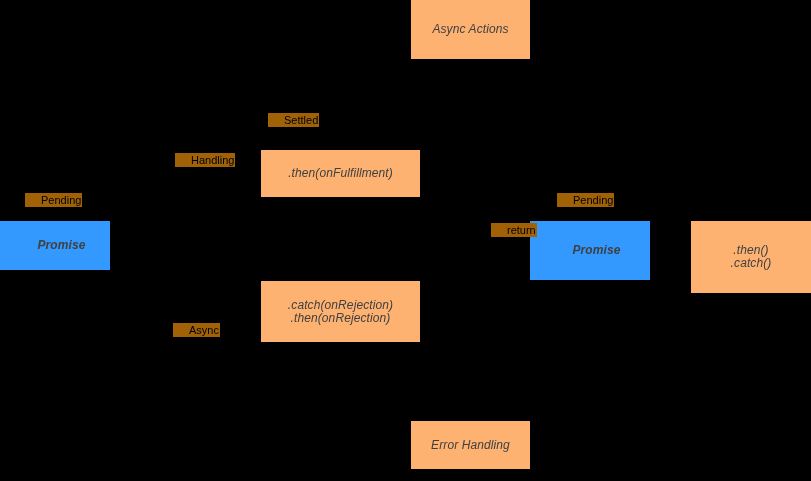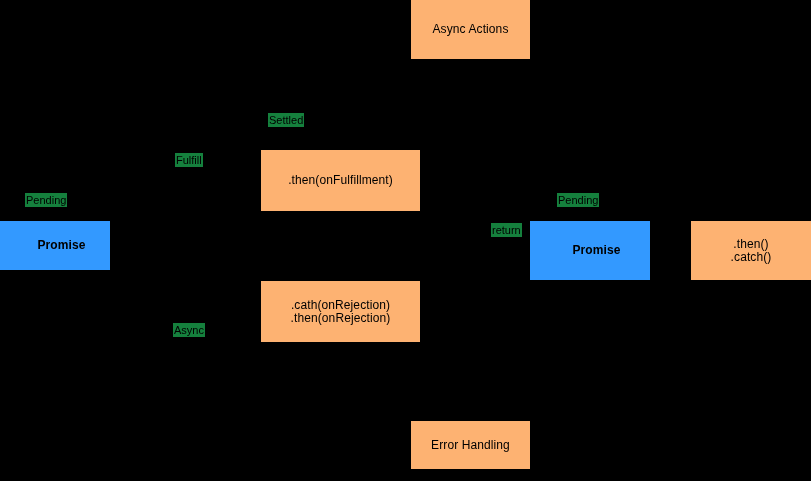--- a/index.html
+++ b/index.html
@@ -17,37 +17,38 @@
     font-family: "Liberation Sans", sans-serif;
   }
   .node {
     position: absolute;
     box-sizing: border-box;
     display: flex;
     flex-direction: column;
     align-items: center;
     justify-content: center;
     text-align: center;
-    color: #000000;
+    color: #404040;
     font-size: 12px;
     line-height: 1.05;
     letter-spacing: 0.1px;
+    font-style: italic;
   }
   .node.orange { background: #fdb272; }
   .node.blue   { background: #3399ff; font-weight: bold; font-size: 12px; padding-left: 13px; }
   .node .line { display: block; white-space: pre; }
   .node .line + .line { }
 
   .edge-label {
     position: absolute;
-    background: #15803d;
+    background: #a16207;
     color: #000000;
     font-size: 11px;
     line-height: 12px;
-    padding: 1px 1px 1px 1px;
+    padding: 1px 1px 1px 16px;
     white-space: nowrap;
     font-family: "Liberation Sans", sans-serif;
   }
 
   svg.edges {
     position: absolute;
     left: 0;
     top: 0;
     width: 811px;
     height: 481px;
@@ -71,47 +72,47 @@
   </svg>
 
   <div class="node orange" style="left:411px; top:0px; width:119px; height:59px;">
     <span class="line">Async Actions</span>
   </div>
 
   <div class="node blue" style="left:0px; top:221px; width:110px; height:49px;">
     <span class="line">Promise</span>
   </div>
 
-  <div class="node orange" style="left:261px; top:150px; width:159px; height:61px;">
+  <div class="node orange" style="left:261px; top:150px; width:159px; height:47px;">
     <span class="line">.then(onFulfillment)</span>
   </div>
 
   <div class="node orange" style="left:261px; top:281px; width:159px; height:61px;">
-    <span class="line">.cath(onRejection)</span>
+    <span class="line">.catch(onRejection)</span>
     <span class="line">.then(onRejection)</span>
   </div>
 
   <div class="node blue" style="left:530px; top:221px; width:120px; height:59px;">
     <span class="line">Promise</span>
   </div>
 
-  <div class="node orange" style="left:691px; top:221px; width:120px; height:59px;">
+  <div class="node orange" style="left:691px; top:221px; width:120px; height:72px;">
     <span class="line">.then()</span>
     <span class="line">.catch()</span>
   </div>
 
   <div class="node orange" style="left:411px; top:421px; width:119px; height:48px;text-align:center;">
     <span class="line">Error Handling</span>
   </div>
 
   <div class="edge-label" style="left:25px; top:193px;">Pending</div>
 
   <div class="edge-label" style="left:268px; top:113px;">Settled</div>
 
-  <div class="edge-label" style="left:175px; top:153px;">Fulfill</div>
+  <div class="edge-label" style="left:175px; top:153px;">Handling</div>
 
   <div class="edge-label" style="left:173px; top:323px;">Async</div>
 
   <div class="edge-label" style="left:557px; top:193px;">Pending</div>
 
   <div class="edge-label" style="left:491px; top:223px;">return</div>
 
 </div>
 
 </body></html>

